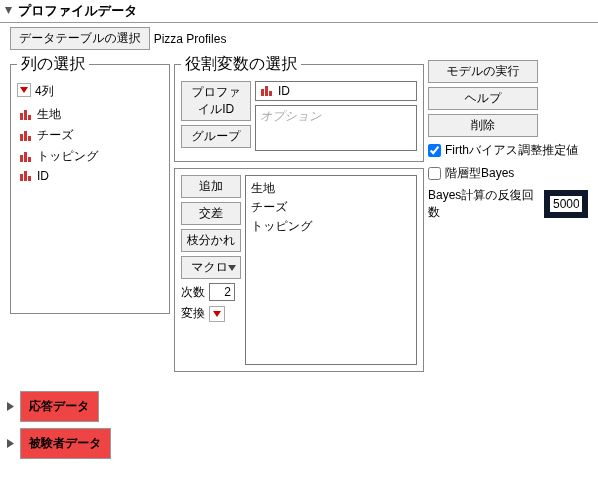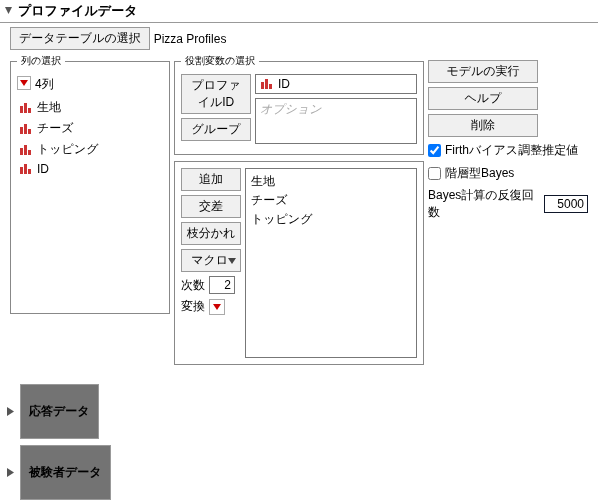--- a/index.html
+++ b/index.html
@@ -49,21 +49,21 @@
     gap: 4px;
     align-items: flex-start;
   }
   fieldset {
     border: 1px solid #888;
     margin: 0;
     padding: 6px;
   }
   fieldset > legend {
     padding: 0 4px;
-    font-size: 10px;
+    font-size: 16px;
   }
   .col-select {
     width: 160px;
     height: 260px;
   }
   .col-header-row {
     display: flex;
     gap: 4px;
     padding: 2px 0;
   }
@@ -135,21 +135,21 @@
     padding: 1px 0;
   }
   .check-row input[type="checkbox"] { margin:0; }
   .iter-row {
     display: flex;
     align-items: center;
     gap: 4px;
   }
   .iter-row input[type="text"] {
     width: 44px;
-    border: 1px solid #0f172a;
+    border: 6px solid #0f172a;
     text-align: right;
     padding: 1px 3px;
     font-family: inherit;
     font-size: 12px;
   }
   .effects-group { width: 250px; }
   .effects-body {
     display: flex;
     gap: 4px;
   }
@@ -182,22 +182,22 @@
     font-family: inherit;
     font-size: 12px;
   }
   .collapsed-row {
     display: flex;
     align-items: center;
     padding: 3px 6px;
   }
   .collapsed-label {
     border: 1px solid #999;
-    background: #737373;
-    padding: 18px 8px;
+    background: #ef4444;
+    padding: 6px 8px;
     font-weight: bold;
   }
   .small-tri-btn {
     width: 16px;
     height: 16px;
     border: 1px solid #aaa;
     display: inline-flex;
     align-items: center;
     justify-content: center;
     background: #fff;

